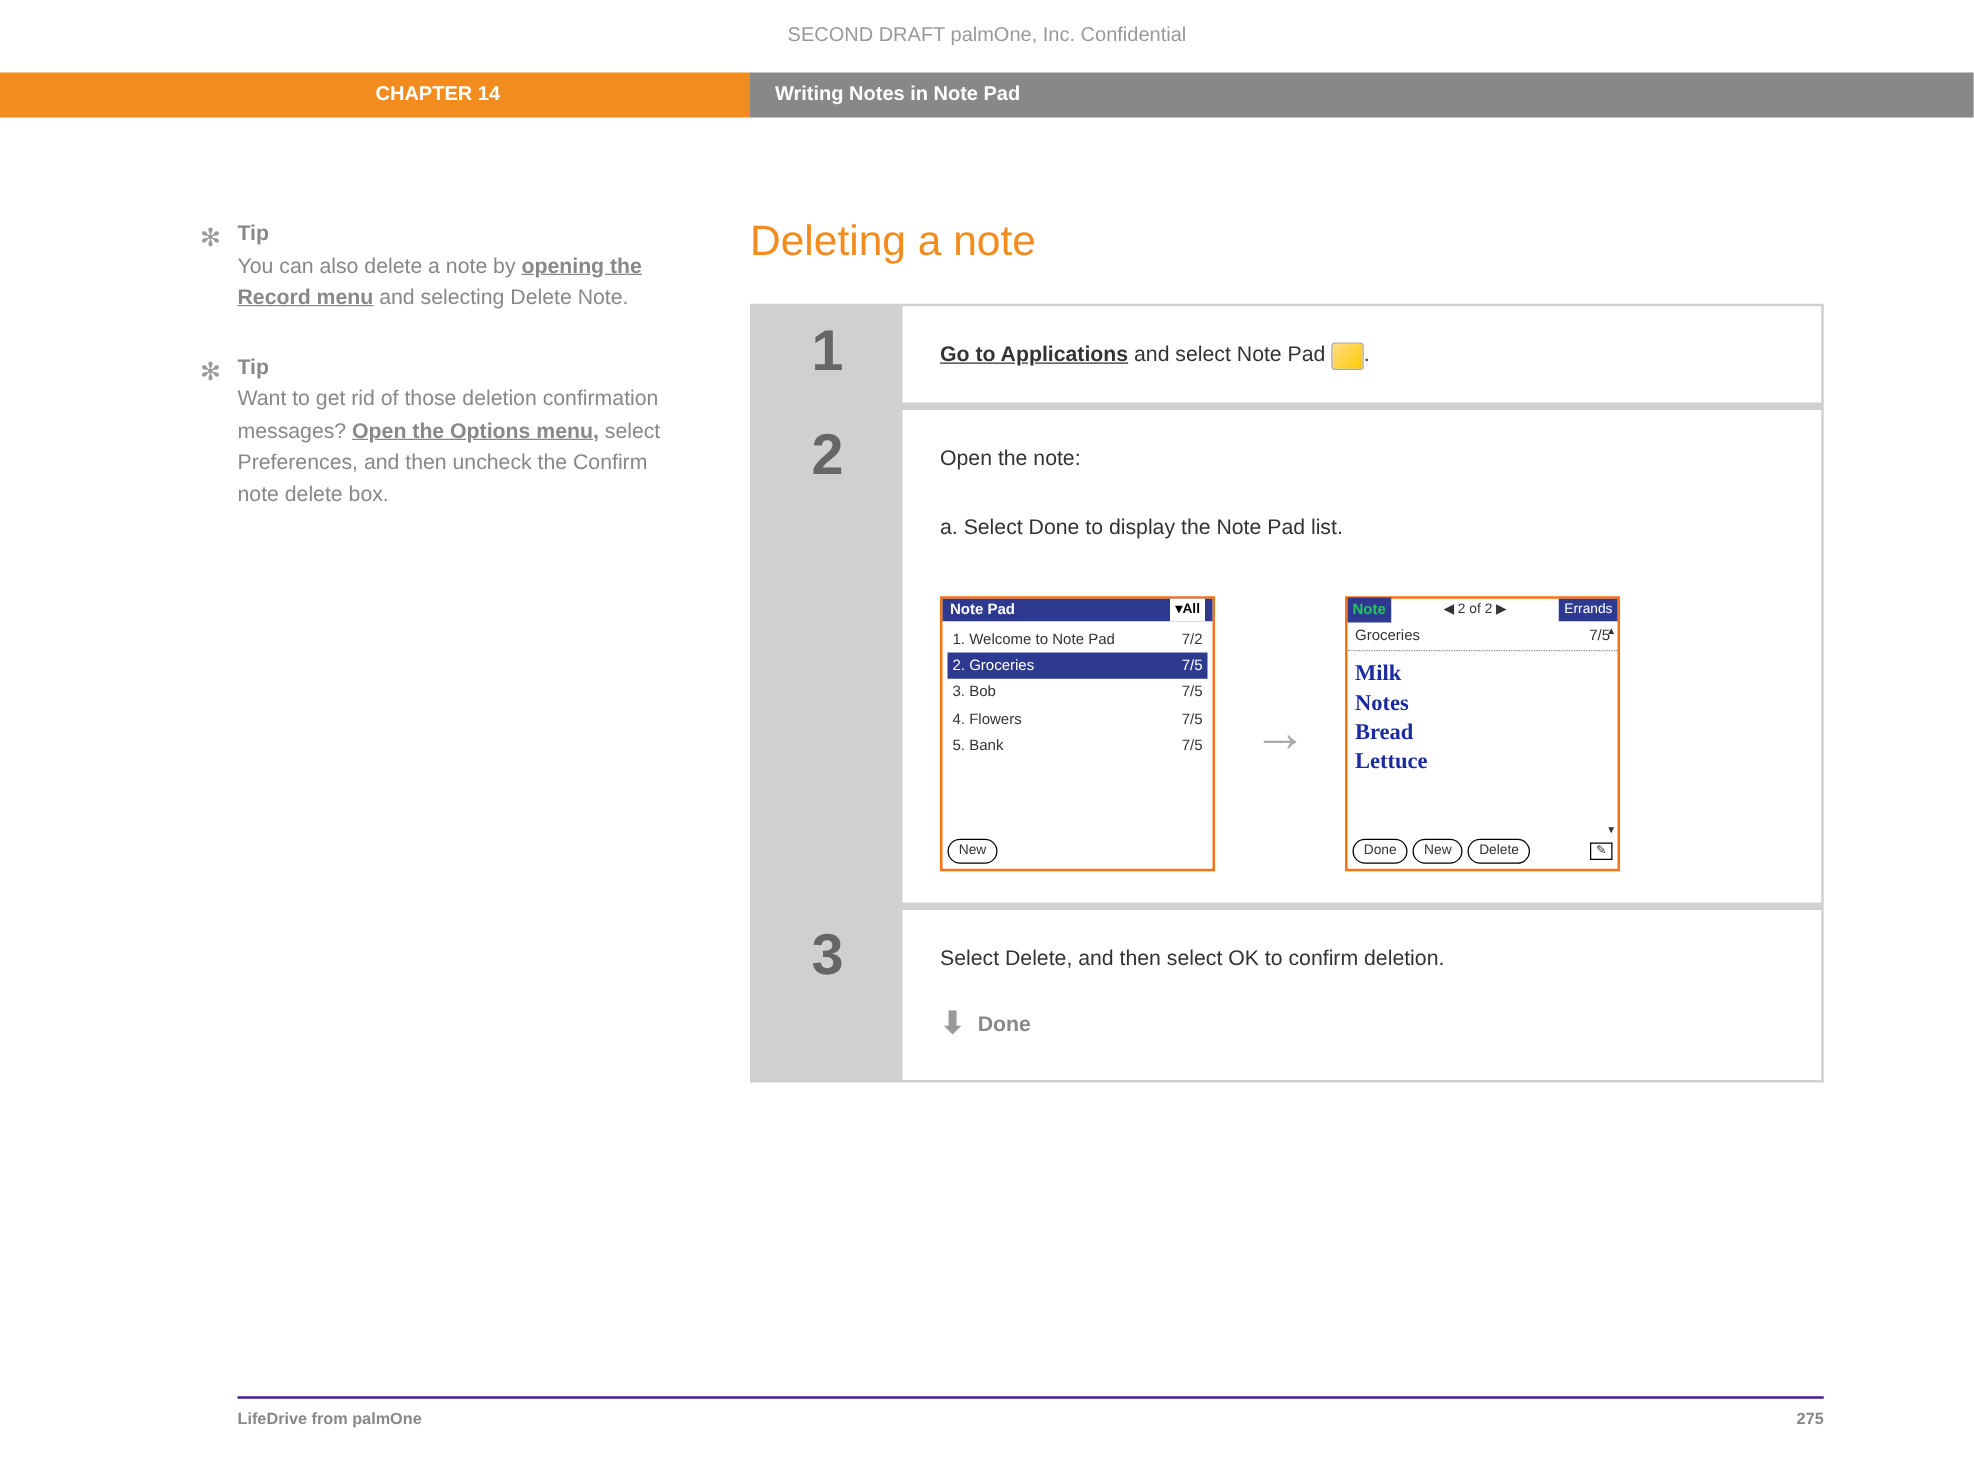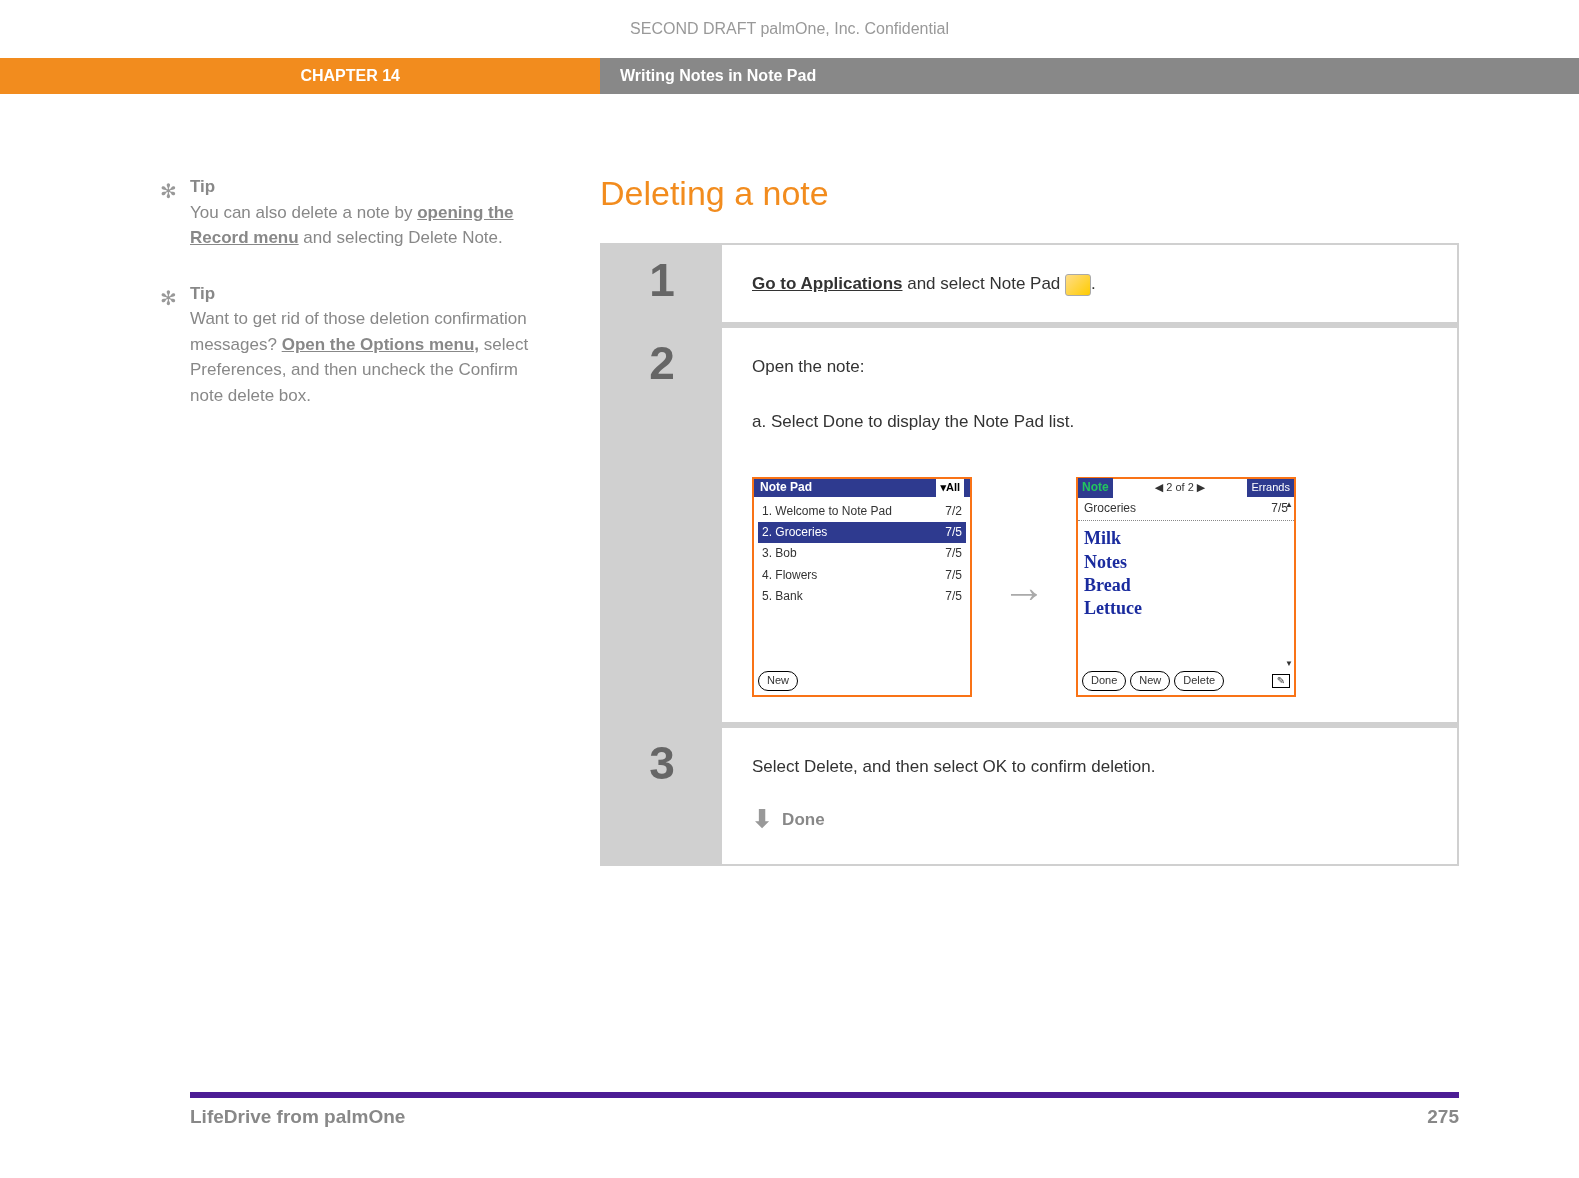--- a/index.html
+++ b/index.html
@@ -264,30 +264,30 @@
       margin-top: 20px;
       color: #888;
       font-weight: bold;
     }
     .done-arrow {
       font-size: 24px;
       color: #999;
     }
     .footer {
       position: absolute;
-      bottom: 50px;
+      bottom: 36px;
       left: 190px;
       right: 120px;
-      border-top: 6px solid #4c1d95;
+      border-top: 2px solid #4c1d95;
       padding-top: 8px;
       display: flex;
       justify-content: space-between;
       color: #888;
       font-weight: bold;
-      font-size: 19px;
+      font-size: 13px;
     }
     .scroll-ind {
       position: absolute;
       right: 2px;
       top: 20px;
       bottom: 24px;
       width: 6px;
       display: flex;
       flex-direction: column;
       justify-content: space-between;

